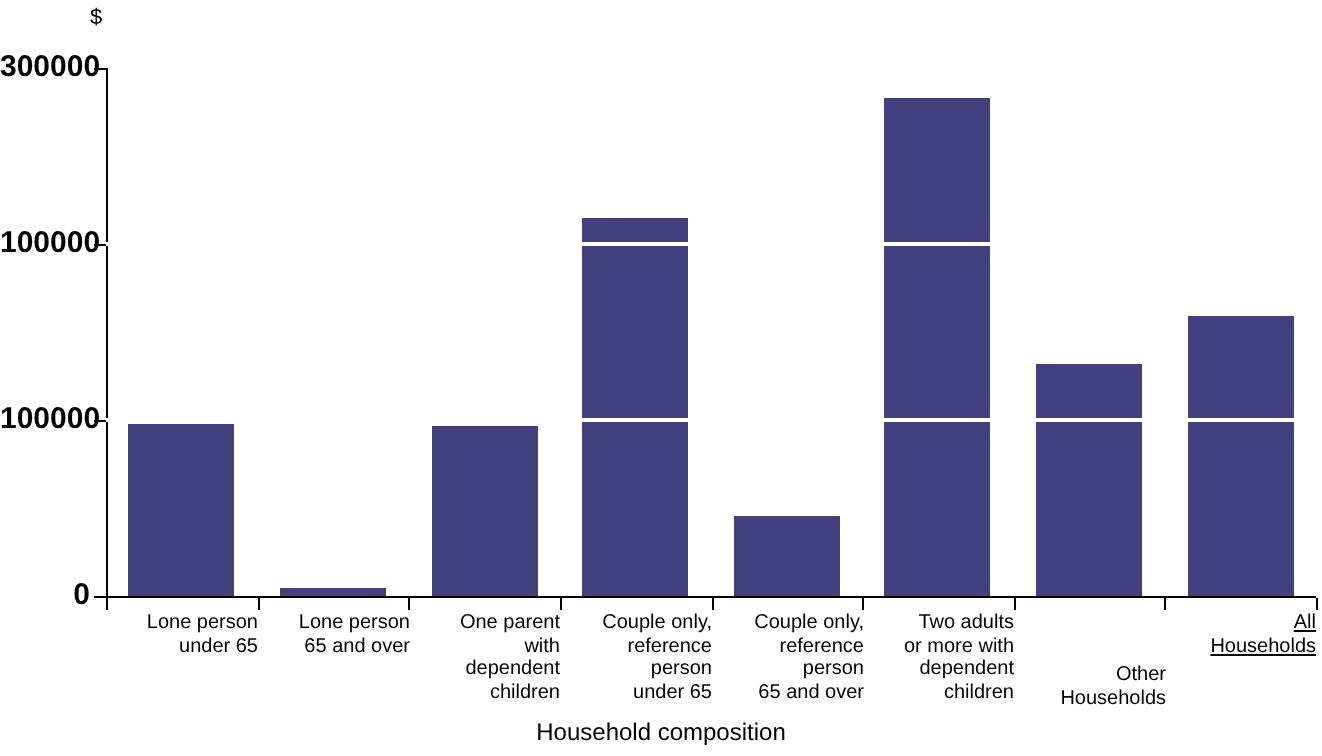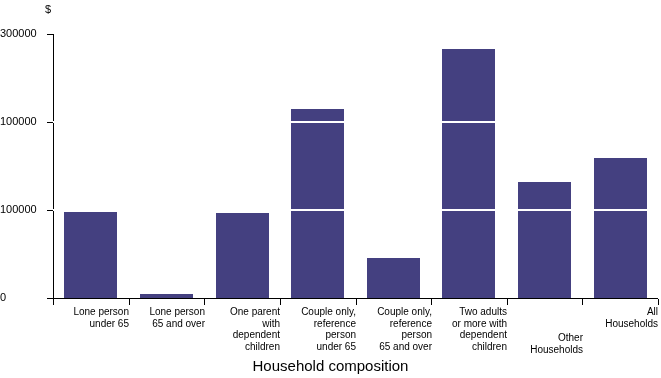--- a/index.html
+++ b/index.html
@@ -58,23 +58,25 @@
     position: absolute;
     left: 47px;
     width: 6px;
     height: 1px;
     background: #000000;
   }
   .y-tick-label {
     position: absolute;
     right: 0;
     width: 45px;
-    font-size: 11px;
+    text-align: right;
+    font-size: 15px;
     line-height: 11px;
     white-space: nowrap;
+    font-weight: bold;
   }
   .y-tick-label-wrap {
     position: absolute;
     left: 0;
     width: 45px;
     height: 11px;
   }
 
   
   .x-tick {
@@ -116,21 +118,21 @@
     white-space: pre-line;
   }
 
   
   .x-axis-title {
     position: absolute;
     left: 0;
     top: 360px;
     width: 661px;
     text-align: center;
-    font-size: 15px;
+    font-size: 12px;
     line-height: 12px;
   }
 </style>
 </head>
 <body>
 
 <div id="chart-root">
 
   <div class="unit-label">$</div>
 
@@ -196,18 +198,18 @@
       <div class="cat-label" style="left: 356px; width: 76px;">Couple only,
 reference
 person
 65 and over</div>
       <div class="cat-label" style="left: 431px; width: 76px;">Two adults
 or more with
 dependent
 children</div>
       <div class="cat-label" style="left: 507px; width: 76px; margin-top: 26px;">Other
 Households</div>
-      <div class="cat-label" style="left: 582px; width: 76px;">All
+      <div class="cat-label" style="left: 582px; width: 76px; text-decoration: underline;">All
 Households</div>
     </div>
 
   <div class="x-axis-title">Household composition</div>
 </div>
 
 </body></html>

